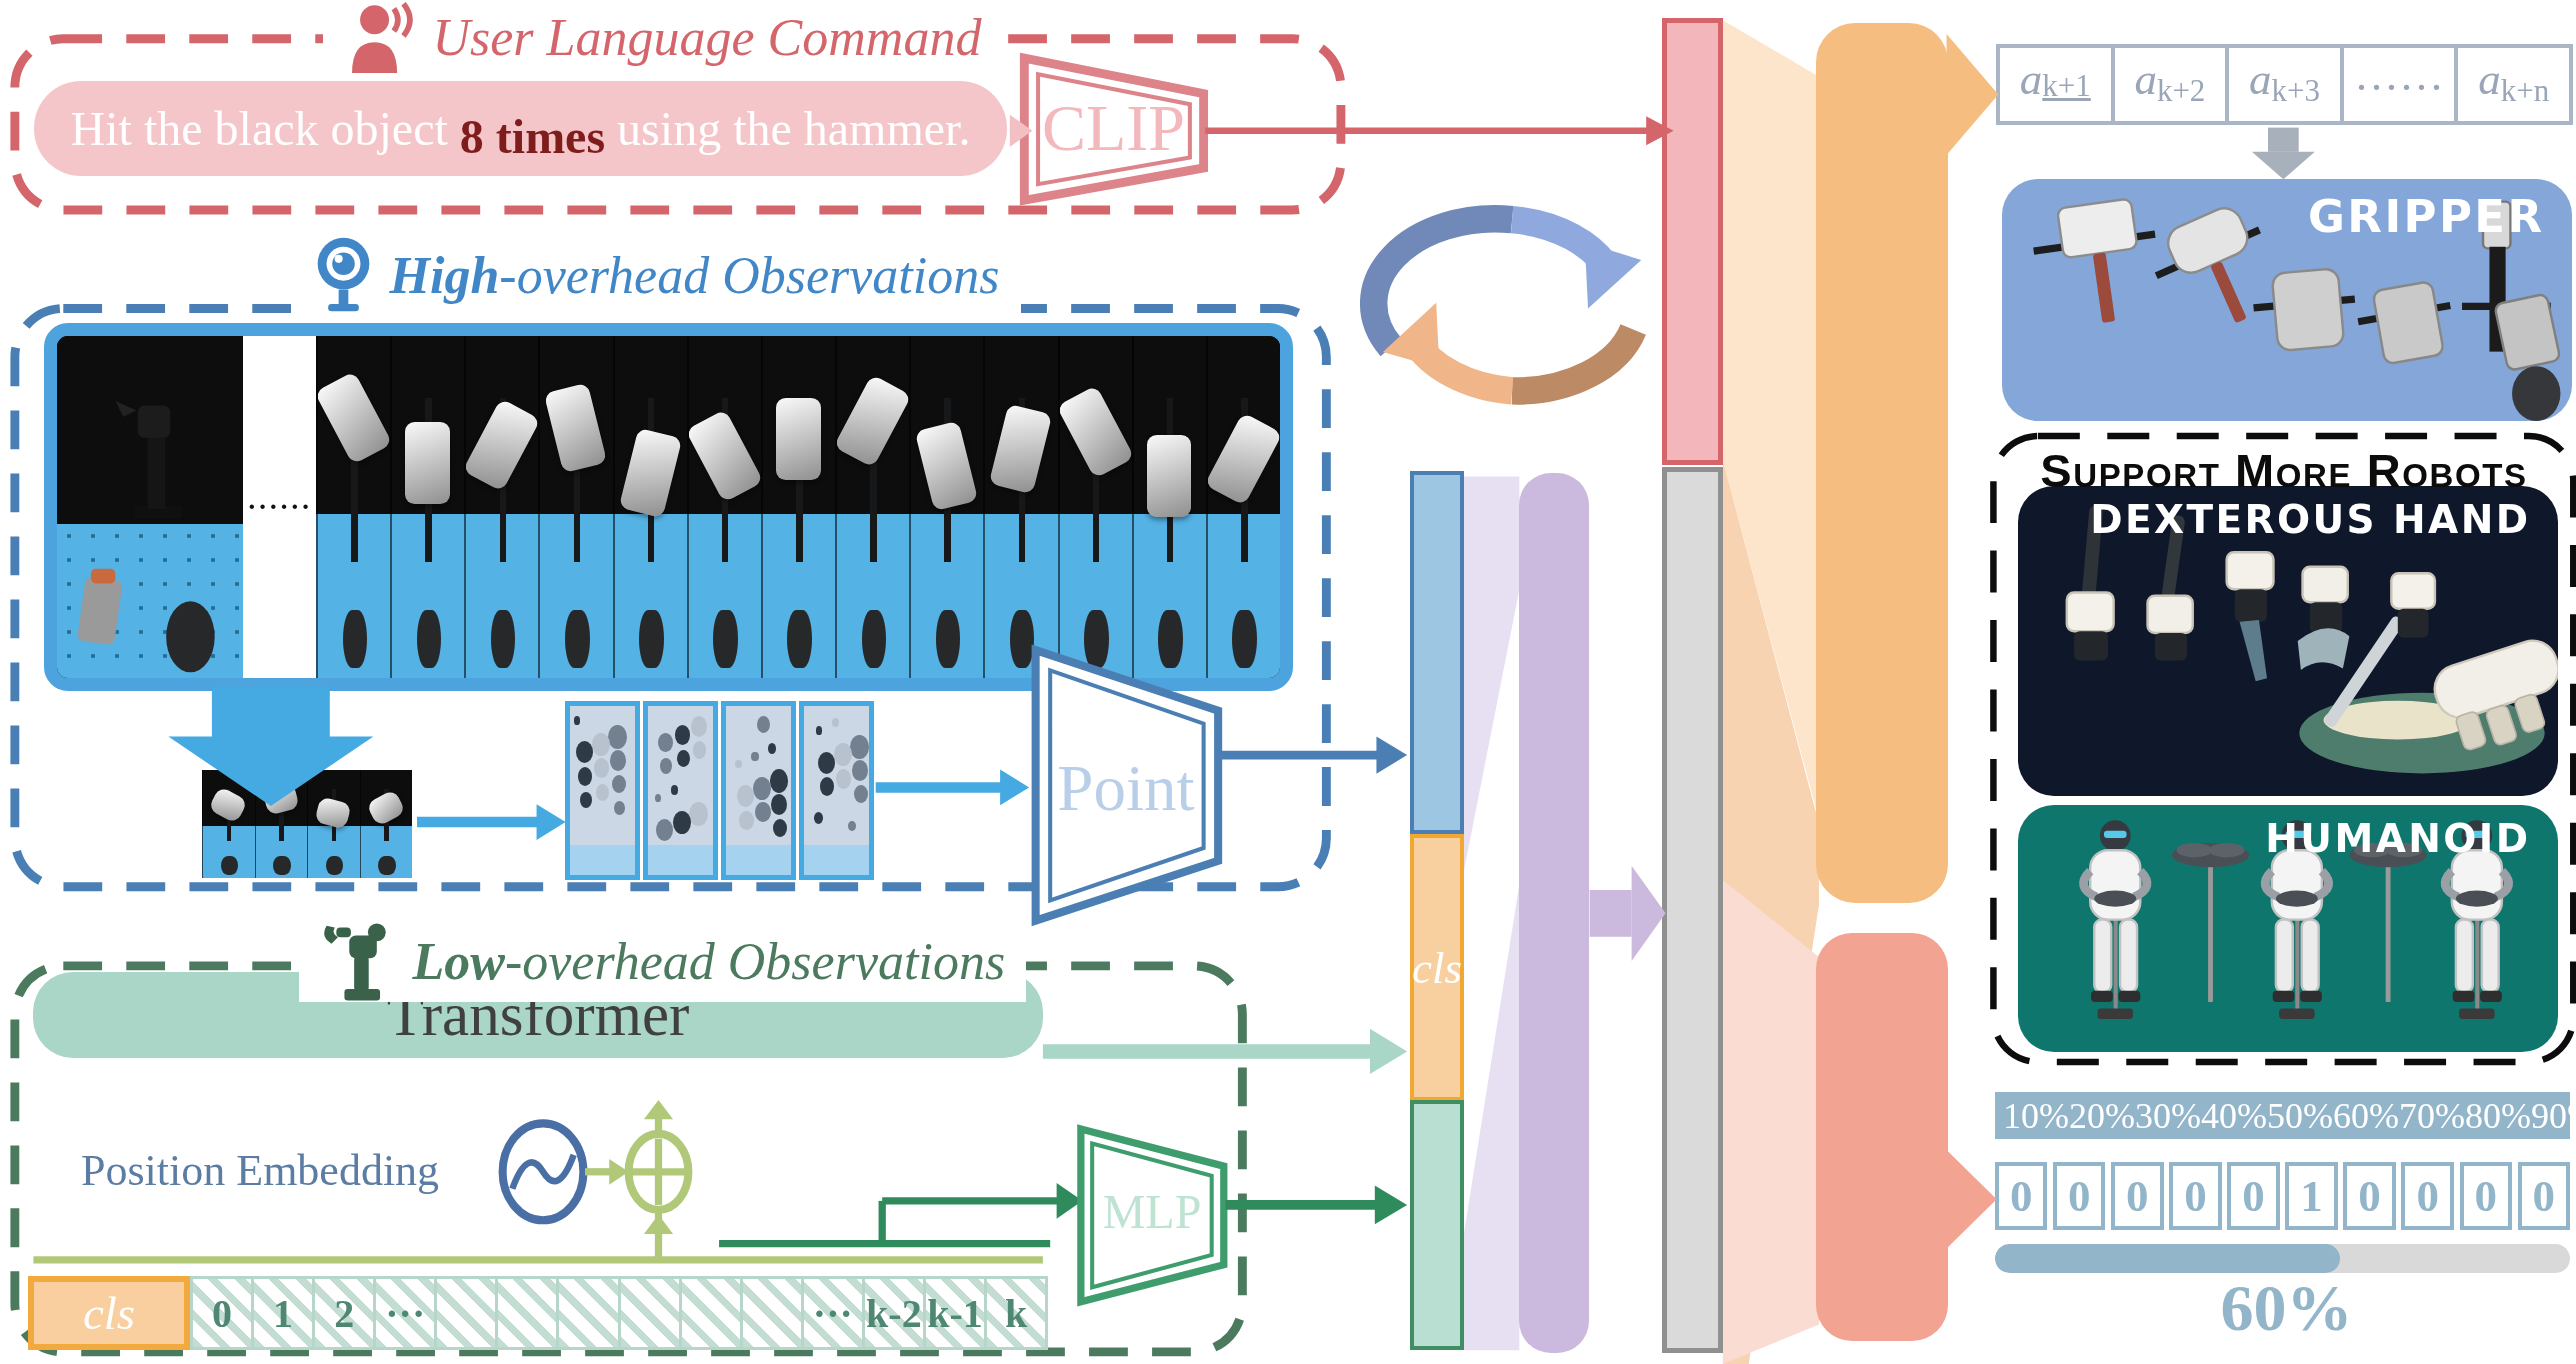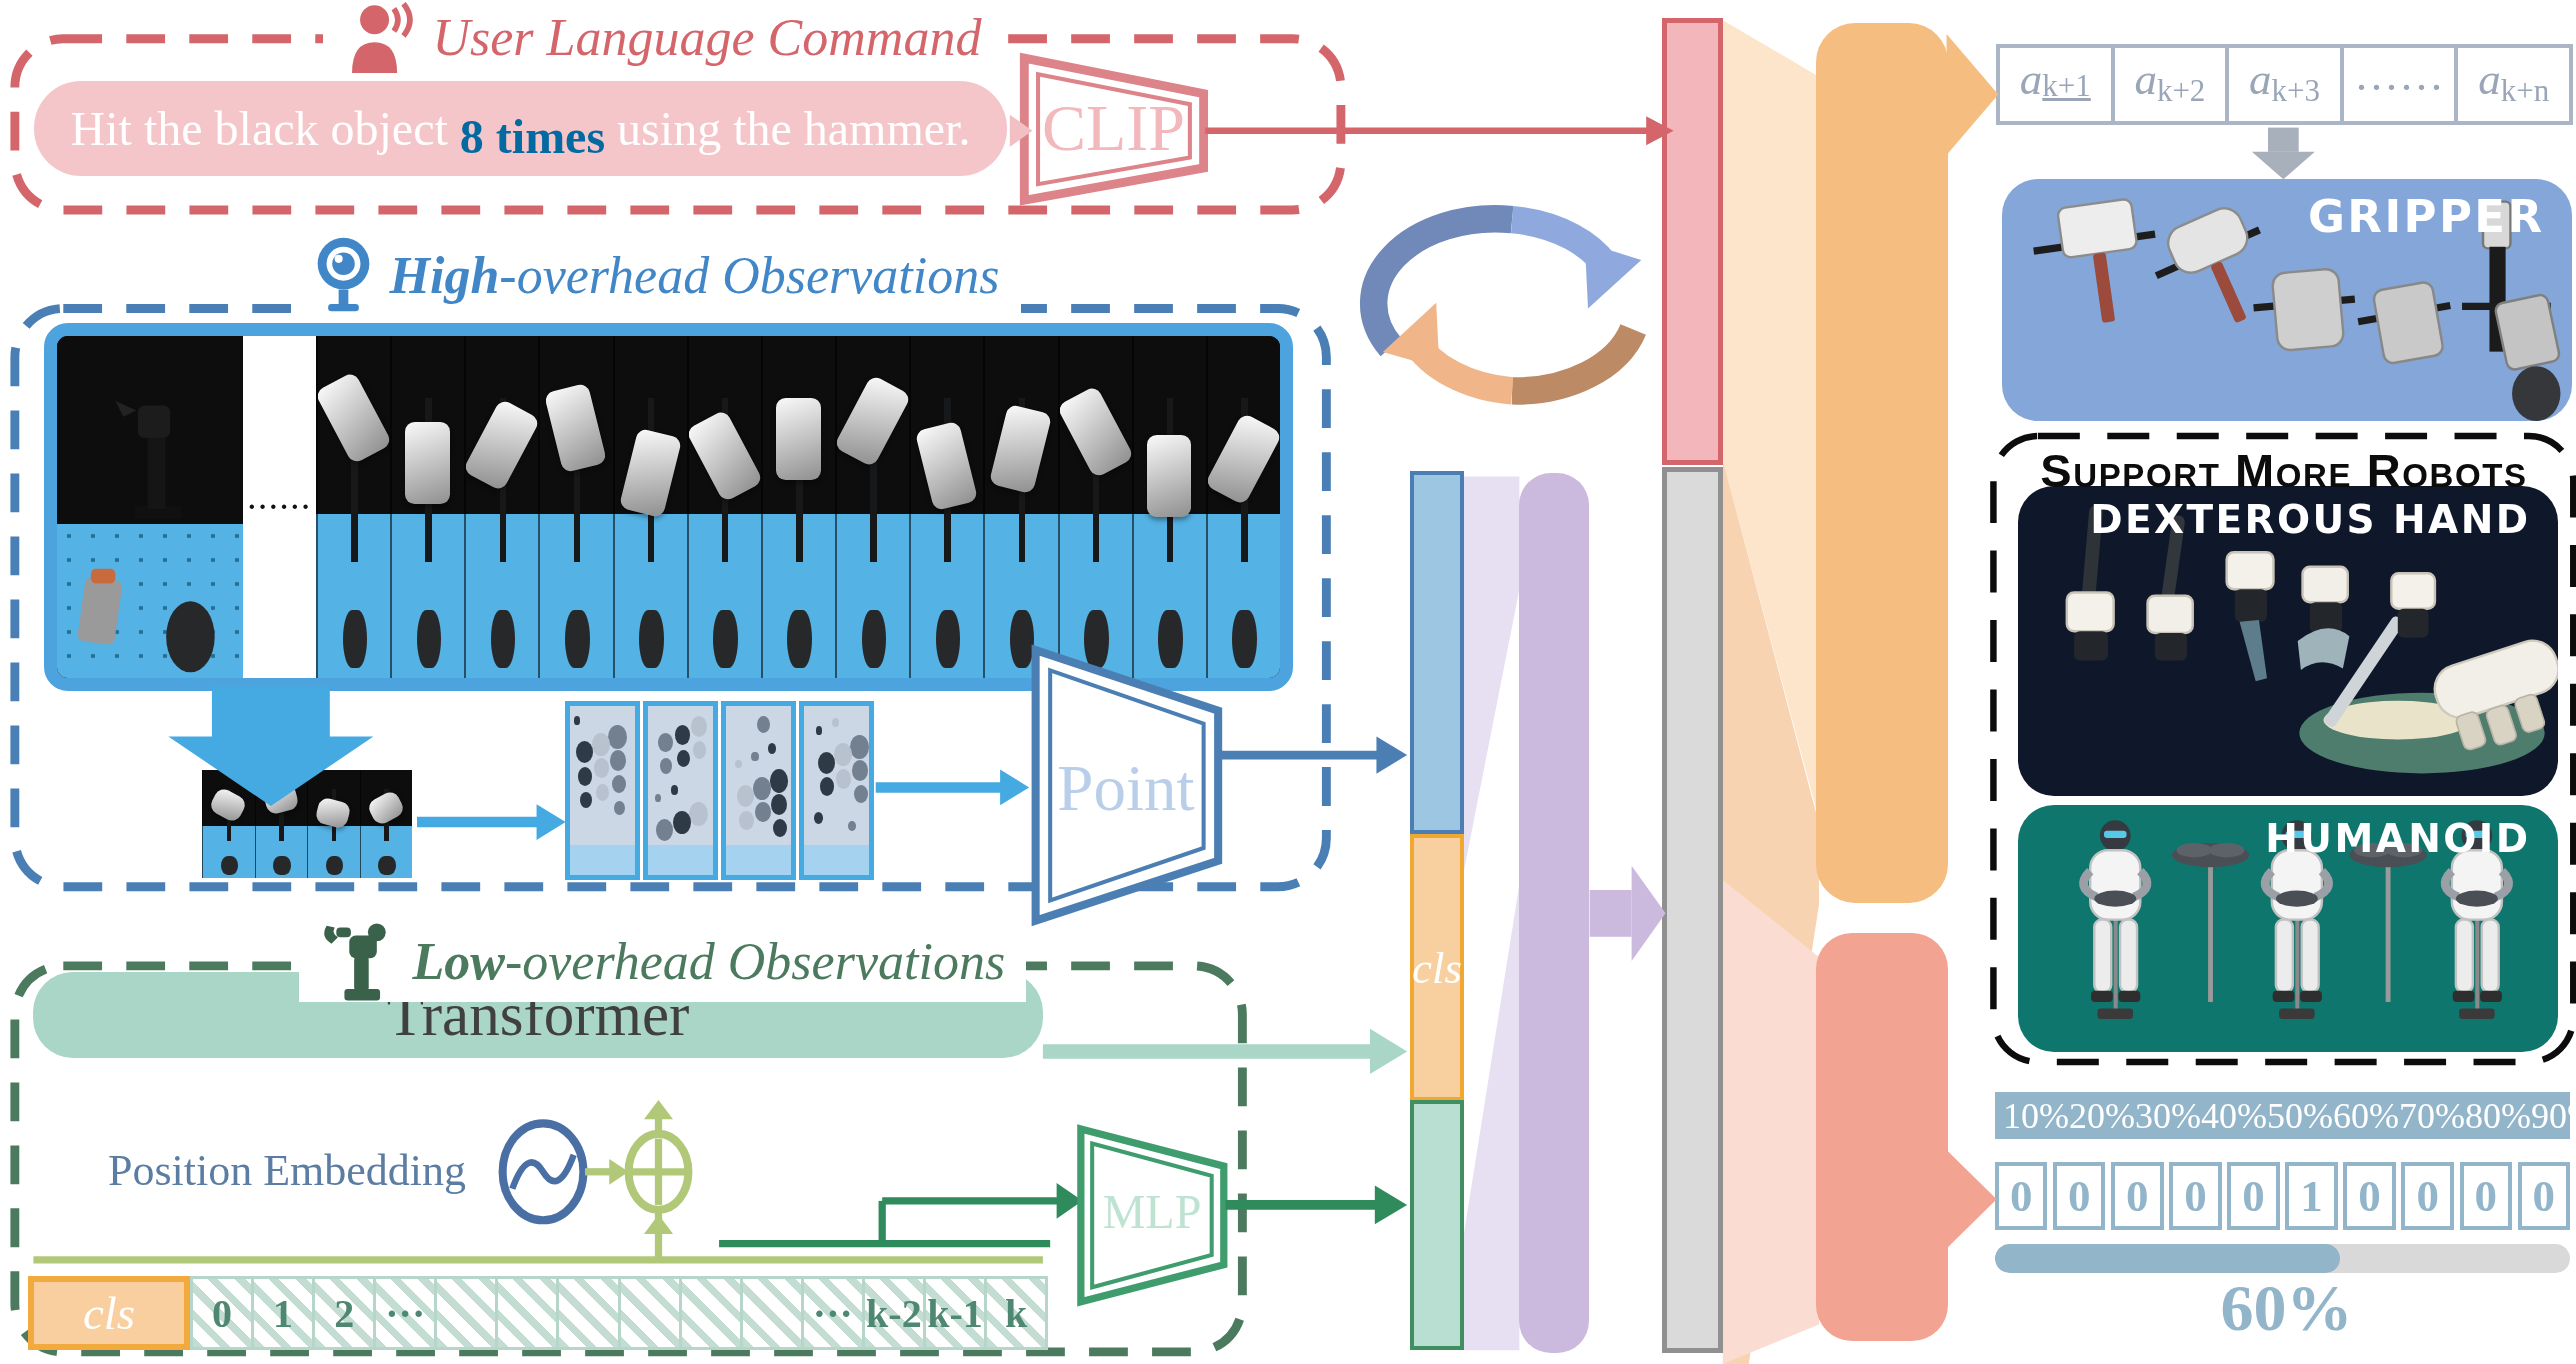--- a/index.html
+++ b/index.html
@@ -17,21 +17,21 @@
 
   
   .sec-title{position:absolute;display:flex;align-items:center;gap:14.5px;background:#fff;
              padding:0 21px;font-style:italic;font-size:52px;white-space:nowrap;z-index:8;}
   .sec-title .lead{font-weight:bold;}
 
   
   #cmd-box{left:34px;top:81px;width:973px;height:95px;border-radius:47px;
            background:#f5c6c9;display:flex;align-items:center;justify-content:center;
            font-size:48px;color:#fff;white-space:pre;}
-  #cmd-box b{color:#0369a1;margin-top:16px;}
+  #cmd-box b{color:#7f1d1d;margin-top:16px;}
 
   .enc-label{position:absolute;z-index:9;font-family:"Liberation Serif",serif;}
 
   
   #photo-strip{left:44px;top:323px;width:1249px;height:368px;border:13px solid #4da3dd;
                border-radius:24px;background:#0d0d0d;box-sizing:border-box;overflow:hidden;
                display:flex;z-index:4;}
   #first-frame{width:186px;height:100%;position:relative;flex:none;
                background:linear-gradient(#0d0d0d 0 55%,#54b2e4 55% 100%);}
   #frame-gap{width:73px;height:100%;flex:none;background:#fff;display:flex;
@@ -56,21 +56,21 @@
   
   #clouds{left:565px;top:701px;width:309px;height:179px;display:flex;gap:3.2px;z-index:4;}
   .cloud{flex:1;border:5.7px solid #45a9e2;box-sizing:border-box;position:relative;
          background:linear-gradient(#ccd7e5 0 82%,#a5d2ef 82% 100%);overflow:hidden;}
   .blob{position:absolute;border-radius:50%;}
 
   
   #transformer{left:33px;top:972px;width:1010px;height:86px;border-radius:40px;
       background:#a9d6c6;display:flex;align-items:center;justify-content:center;
       color:#404040;font-size:61px;z-index:4;}
-  #pe-label{left:81px;top:1145px;width:412px;text-align:center;font-size:44px;
+  #pe-label{left:81px;top:1145px;width:412px;text-align:left;font-size:44px;
       color:#5b7ca3;z-index:4;}
   #token-row{left:28px;top:1276px;width:1020px;height:74px;display:flex;z-index:4;}
   #cls-cell{width:162px;flex:none;background:#f9cf9f;border:6.5px solid #f2a93d;
       box-sizing:border-box;display:flex;align-items:center;justify-content:center;
       color:#fff;font-style:italic;font-size:47px;}
   #token-cells{flex:1;display:flex;border:3.2px solid #b5d6c8;box-sizing:border-box;}
   .tok{flex:1;border-right:3.2px solid #b5d6c8;display:flex;align-items:center;
       justify-content:center;font-weight:bold;font-size:40px;color:#4e8873;
       background:repeating-linear-gradient(45deg,#c3ddd2 0 7.3px,#fff 7.3px 19.4px);
       white-space:nowrap;overflow:visible;}

